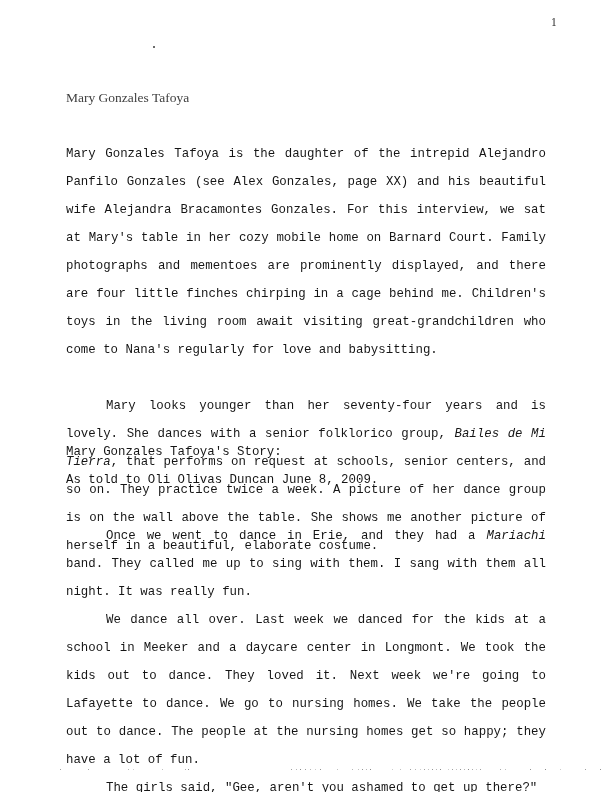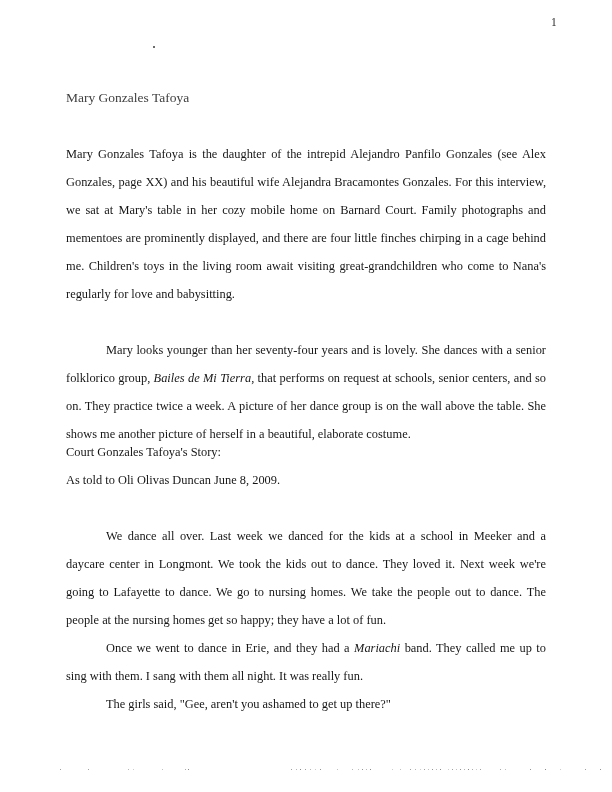--- a/index.html
+++ b/index.html
@@ -67,20 +67,21 @@
     left: 66px;
     width: 480px;
     font-size: 12.4px;
     line-height: 28px;
     text-align: justify;
     text-justify: inter-word;
     color: #171717;
   }
   .body-block p {
     margin: 0;
+    font-family: Liberation Mono, monospace;
   }
   .indent {
     text-indent: 40px;
   }
   .gap-before {
     margin-top: 28px !important;
   }
   em, .ital {
     font-style: italic;
   }
@@ -119,28 +120,28 @@
 
   <div class="doc-title">Mary Gonzales Tafoya</div>
 
   <div class="body-block" style="top:140px;">
     <p>Mary Gonzales Tafoya is the daughter of the intrepid Alejandro Panfilo Gonzales (see Alex Gonzales, page XX) and his beautiful wife Alejandra Bracamontes Gonzales. For this interview, we sat at Mary's table in her cozy mobile home on Barnard Court. Family photographs and mementoes are prominently displayed, and there are four little finches chirping in a cage behind me. Children's toys in the living room await visiting great-grandchildren who come to Nana's regularly for love and babysitting.</p>
 
     <p class="indent gap-before"><span>Mary looks younger than her seventy-four years and is lovely. She dances with a senior folklorico group, </span><em class="ital">Bailes de Mi Tierra</em><span>, that performs on request at schools, senior centers, and so on. They practice twice a week. A picture of her dance group is on the wall above the table. She shows me another picture of herself in a beautiful, elaborate costume.</span></p>
   </div>
 
   <div class="body-block no-justify" style="top:438px;">
-    <p>Court Gonzales Tafoya's Story:</p>
+    <p>Mary Gonzales Tafoya's Story:</p>
     <p>As told to Oli Olivas Duncan June 8, 2009.</p>
   </div>
 
   <div class="body-block" style="top:522px;">
+    <p class="indent"><span>Once we went to dance in Erie, and they had a </span><em class="ital">Mariachi</em><span> band. They called me up to sing with them. I sang with them all night. It was really fun.</span></p>
+
     <p class="indent">We dance all over. Last week we danced for the kids at a school in Meeker and a daycare center in Longmont. We took the kids out to dance. They loved it. Next week we're going to Lafayette to dance. We go to nursing homes. We take the people out to dance. The people at the nursing homes get so happy; they have a lot of fun.</p>
-
-    <p class="indent"><span>Once we went to dance in Erie, and they had a </span><em class="ital">Mariachi</em><span> band. They called me up to sing with them. I sang with them all night. It was really fun.</span></p>
 
     <p class="indent no-justify">The girls said, "Gee, aren't you ashamed to get up there?"</p>
   </div>
 
   <div class="noise-band" id="noise">
       <i style="left: 60px; opacity: 0.64;"></i>
       <i style="left: 88px; opacity: 0.64;"></i>
       <i style="left: 128px; opacity: 0.49;"></i>
       <i style="left: 133px; opacity: 0.35;"></i>
       <i style="left: 162px; opacity: 0.42;"></i>

